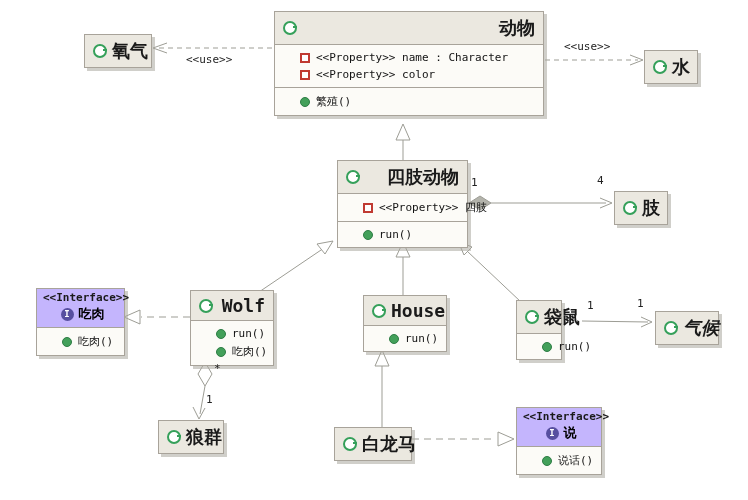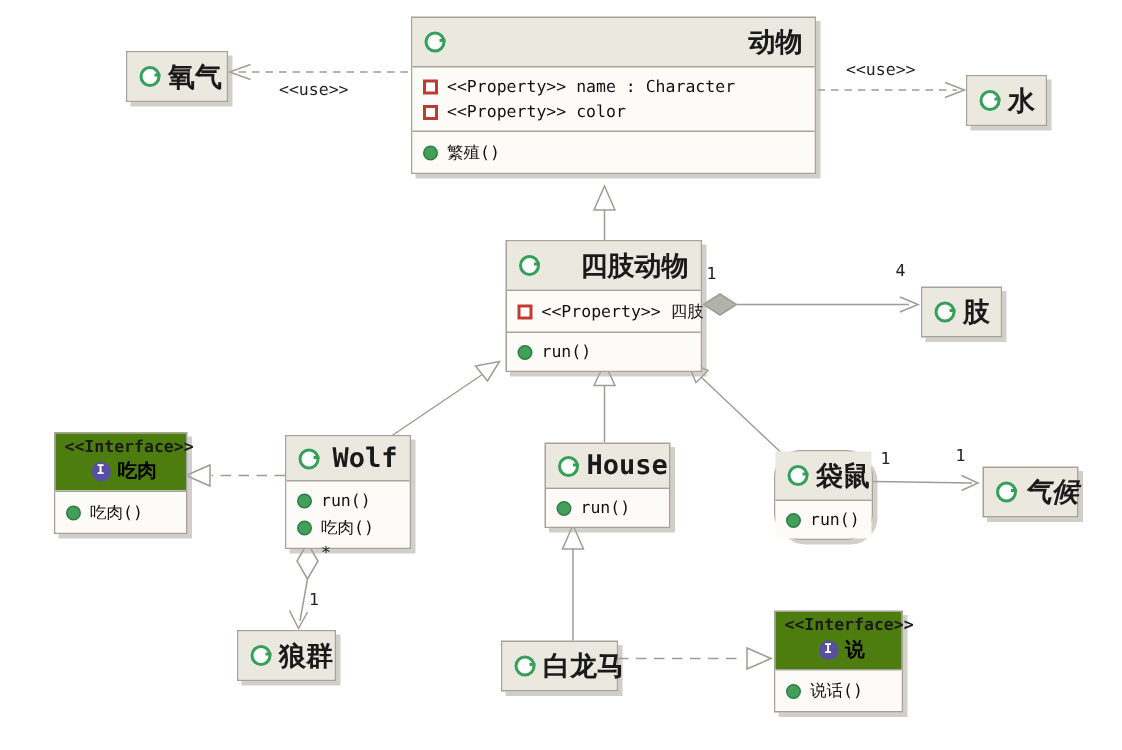--- a/index.html
+++ b/index.html
@@ -18,28 +18,28 @@
     box-shadow:3px 3px 0 rgba(170,167,158,.55);
     box-sizing:border-box;
     z-index:2;
   }
   .uml-title{
     background:#ebe8e0;
     display:flex;align-items:center;justify-content:space-between;gap:5px;
     font-weight:bold;font-size:18px;color:#1a1a1a;
     padding:4px 8px;white-space:nowrap;
   }
-  .uml-title-stack{background:#4d7c0f;padding:2px 2px 4px 6px;text-align:center;}
+  .uml-title-stack{background:#c4b5fd;padding:2px 2px 4px 6px;text-align:center;}
   .stereotype{font-size:11px;font-weight:bold;color:#1a1a1a;white-space:nowrap;}
   .iface-name{display:flex;align-items:center;justify-content:center;gap:5px;
     font-weight:bold;font-size:13px;margin-top:1px;}
   .uml-section{
     border-top:1px solid #a8a39a;background:#fcfbf7;padding:4px 7px;
   }
-  .member-row{display:flex;align-items:center;gap:6px;padding:2px 0;white-space:nowrap;}
+  .member-row{display:flex;align-items:center;gap:6px;padding:2px 0;white-space:nowrap;margin-left:18px;}
   .member-text{font-size:11px;color:#111;}
 
   
   .c-icon{width:10px;height:10px;border:2px solid #35a05a;border-radius:50%;
     background:#fff;position:relative;flex:0 0 auto;}
   .c-icon::after{content:"";position:absolute;right:-2px;top:3px;width:4px;height:2px;background:#35a05a;}
   .i-icon{width:13px;height:13px;border-radius:50%;background:#574fa0;color:#fff;
     font-size:9px;line-height:13px;font-weight:bold;text-align:center;flex:0 0 auto;}
   .p-icon{width:6px;height:6px;border:2px solid #c03a32;background:#fff;flex:0 0 auto;}
   .m-icon{width:8px;height:8px;border-radius:50%;background:#43a05a;border:1px solid #2e7d45;flex:0 0 auto;}
@@ -50,21 +50,21 @@
 
   
   #box-animal    {left:274px;top:11px; width:270px;}
   #box-oxygen    {left:84px; top:34px; width:68px;}
   #box-water     {left:644px;top:50px; width:54px;}
   #box-quadruped {left:337px;top:160px;width:131px;}
   #box-limb      {left:614px;top:191px;width:54px;}
   #box-meateater {left:36px; top:288px;width:89px;}
   #box-wolf      {left:190px;top:290px;width:84px;}
   #box-house     {left:363px;top:295px;width:84px;}
-  #box-kangaroo  {left:516px;top:300px;width:66px;border-radius:18px;}
+  #box-kangaroo  {left:516px;top:300px;width:46px;}
   #box-climate   {left:655px;top:311px;width:64px;font-style:italic;}
   #box-wolfpack  {left:158px;top:420px;width:66px;}
   #box-whitehorse{left:334px;top:427px;width:78px;}
   #box-speak     {left:516px;top:407px;width:86px;}
 
   #lbl-use-left {left:186px;top:53px;}
   #lbl-use-right{left:564px;top:40px;}
   #lbl-comp-near{left:471px;top:176px;}
   #lbl-comp-far {left:597px;top:174px;}
   #lbl-agg-star {left:214px;top:362px;}

